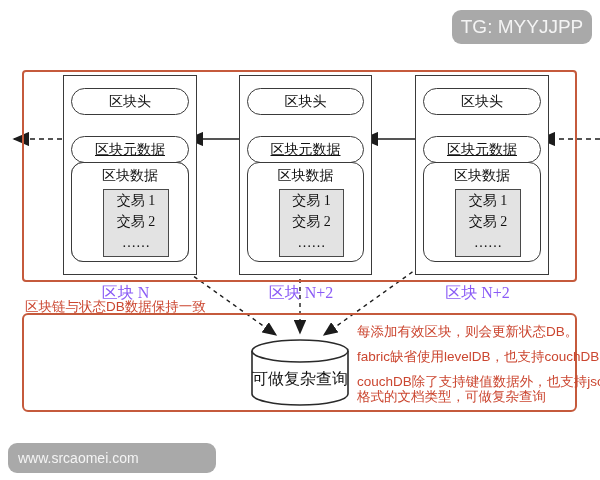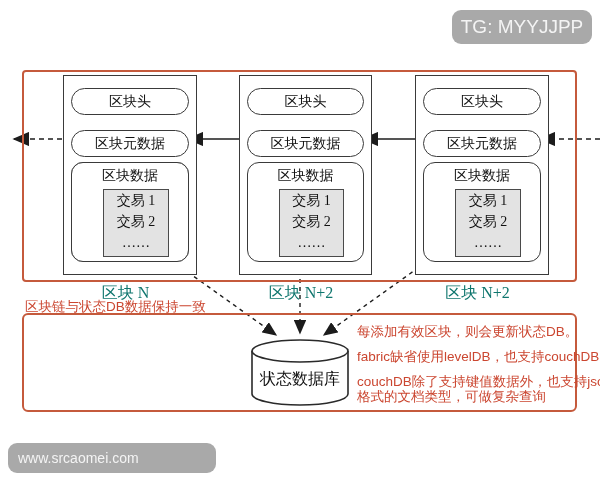--- a/index.html
+++ b/index.html
@@ -14,28 +14,28 @@
   .wm-badge{left:8px;top:443px;width:198px;height:30px;font-size:14px;padding-left:10px;}
   
   .redbox{border:2px solid var(--accent,#c55a3c);background:transparent;}
   .frame-top{left:22px;top:70px;width:551px;height:208px;border-radius:4px;}
   .frame-bottom{left:22px;top:313px;width:551px;height:95px;border-radius:6px;}
   
   .block{top:75px;width:125px;height:198px;background:#fff;border:1.5px solid #3a3a3a;padding-left:7px;}
   .pill{position:absolute;left:7px;right:7px;height:25px;border:1.4px solid #3a3a3a;border-radius:14px;
         background:#fff;display:flex;align-items:center;justify-content:center;font-size:14px;color:#111;}
   .pill.hd{top:12px;}
-  .pill.md{top:54px;}
+  .pill.md{top:60px;text-decoration:underline;}
   .datbox{position:absolute;left:7px;right:7px;top:86px;height:98px;border:1.4px solid #3a3a3a;
           border-radius:12px;background:#fff;}
   .datitle{position:absolute;left:0;right:0;top:4px;text-align:center;font-size:14px;color:#111;}
   .txbox{position:absolute;left:19px;right:19px;top:26px;height:66px;background:var(--tx_box,#e3e3e3);
          border:1.2px solid #4a4a4a;margin-left:12px;}
   .txline{text-align:center;font-size:14px;line-height:21px;color:#111;}
-  .blklabel{top:283px;height:20px;text-align:center;font-size:16px;color:#0f766e;}
+  .blklabel{top:283px;height:20px;text-align:center;font-size:16px;color:#8b5cf6;}
   
   .rednote{color:var(--accent_text,#cb4630);font-family:"Liberation Sans", sans-serif;
            font-size:13.5px;line-height:15px;white-space:nowrap;}
   .dblabel{left:250px;top:369px;width:100px;text-align:center;font-size:16px;color:#111;}
   svg.layer{position:absolute;left:0;top:0;pointer-events:none;}
 </style>
 </head>
 <body>
 
 <div class="canvas">
@@ -108,21 +108,21 @@
   </div>
 
   <div class="abs blklabel" style="left:63px;width:125px;">区块 N</div>
   <div class="abs blklabel" style="left:239px;width:124px;">区块 N+2</div>
   <div class="abs blklabel" style="left:415px;width:125px;">区块 N+2</div>
 
   <div class="abs rednote" style="left:25px;top:299px;">区块链与状态DB数据保持一致</div>
 
   <div class="abs redbox frame-bottom"></div>
 
-  <div class="abs dblabel">状态数据库</div>
+  <div class="abs dblabel">可做复杂查询</div>
 
   <div class="abs rednote" style="left:357px;top:324px;">每添加有效区块，则会更新状态DB。</div>
   <div class="abs rednote" style="left:357px;top:349px;">fabric缺省使用levelDB，也支持couchDB</div>
   <div class="abs rednote" style="left:357px;top:374px;">couchDB除了支持键值数据外，也支持json</div>
   <div class="abs rednote" style="left:357px;top:389px;">格式的文档类型，可做复杂查询</div>
 
   <div class="abs badge wm-badge">www.srcaomei.com</div>
 
 </div>
 

